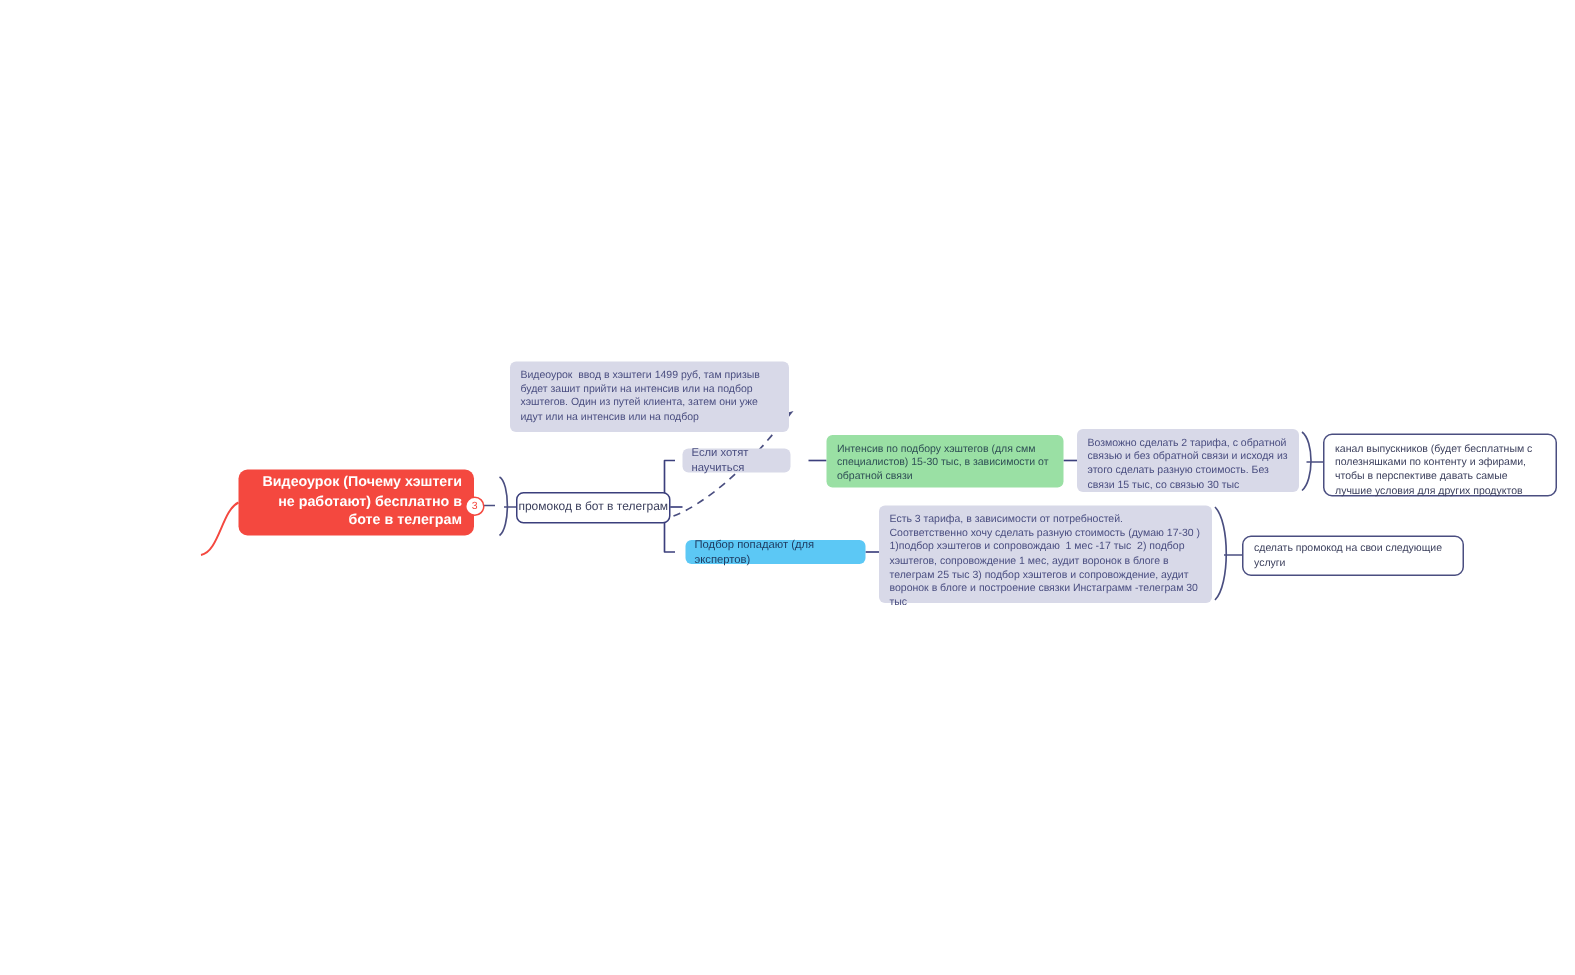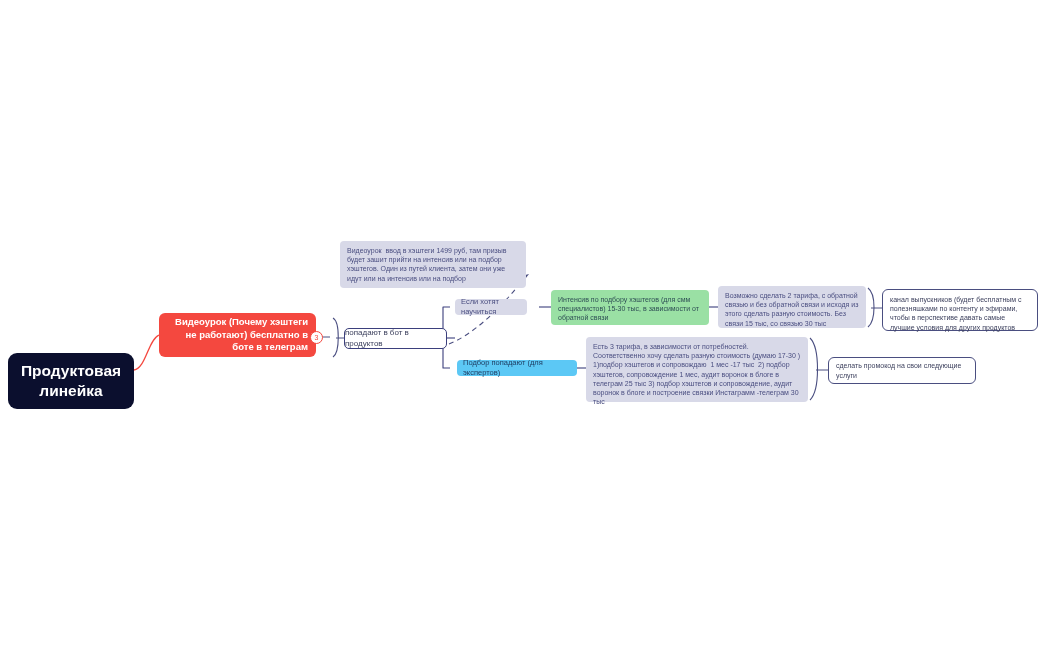--- a/index.html
+++ b/index.html
@@ -224,27 +224,26 @@
 
     <path d="M 577 368 L 586 368" fill="none" stroke="#3b3f7c" stroke-width="1.1"></path>
 
     <path d="M 810 338 C 820 348, 820 390, 810 400" fill="none" stroke="#4a4e80" stroke-width="1.1"></path>
     <path d="M 816 370 L 828 370" fill="none" stroke="#4a4e80" stroke-width="1"></path>
 
     <path d="M 449 344 C 470 336, 498 312, 522 281" fill="none" stroke="#4a4e80" stroke-width="1.1" stroke-dasharray="5 4"></path>
     <path d="M 518 277 L 529 274 L 522 283 Z" fill="#4a4e80" stroke="none"></path>
   </svg>
 
-  <div class="node root-node">Продуктовая линейка</div>
 
   <div class="node red-node">Видеоурок (Почему хэштеги не работают) бесплатно в боте в телеграм</div>
 
   <div class="badge-3">3</div>
 
-  <div class="node outline-node">попадают в бот в продуктов</div>
+  <div class="node outline-node">промокод в бот в телеграм</div>
 
   <div class="node lilac note-top">Видеоурок  ввод в хэштеги 1499 руб, там призыв будет зашит прийти на интенсив или на подбор хэштегов. Один из путей клиента, затем они уже идут или на интенсив или на подбор</div>
 
   <div class="node lilac branch-uchitsya">Если хотят научиться</div>
 
   <div class="node green-node">Интенсив по подбору хэштегов (для смм специалистов) 15-30 тыс, в зависимости от обратной связи</div>
 
   <div class="node lilac note-tariffs">Возможно сделать 2 тарифа, с обратной связью и без обратной связи и исходя из этого сделать разную стоимость. Без связи 15 тыс, со связью 30 тыс</div>
 
   <div class="node outline-box note-graduates">канал выпускников (будет бесплатным с полезняшками по контенту и эфирами, чтобы в перспективе давать самые лучшие условия для других продуктов</div>

